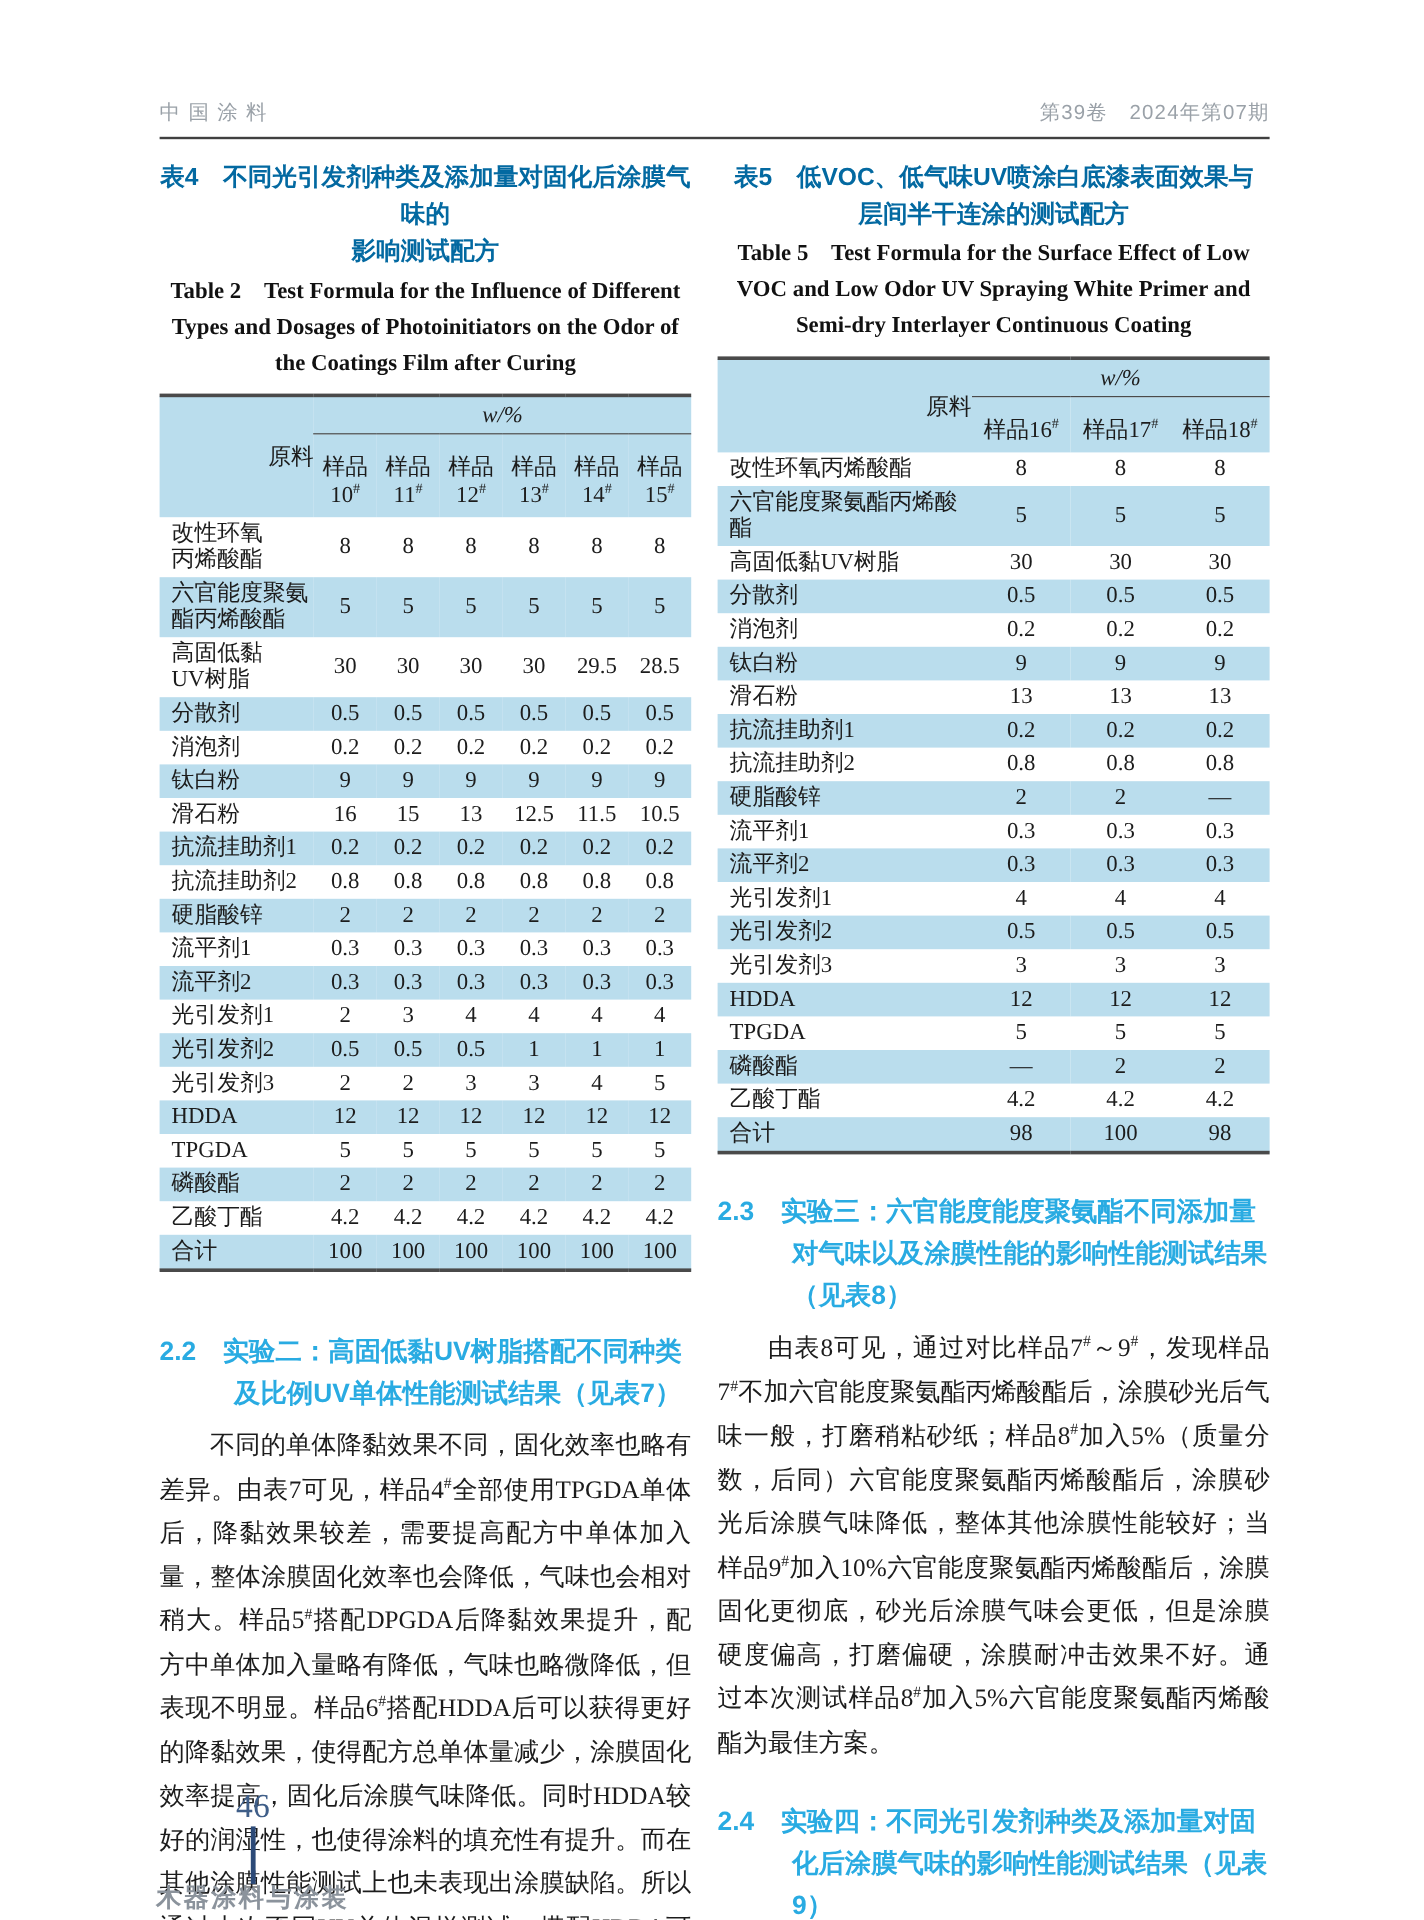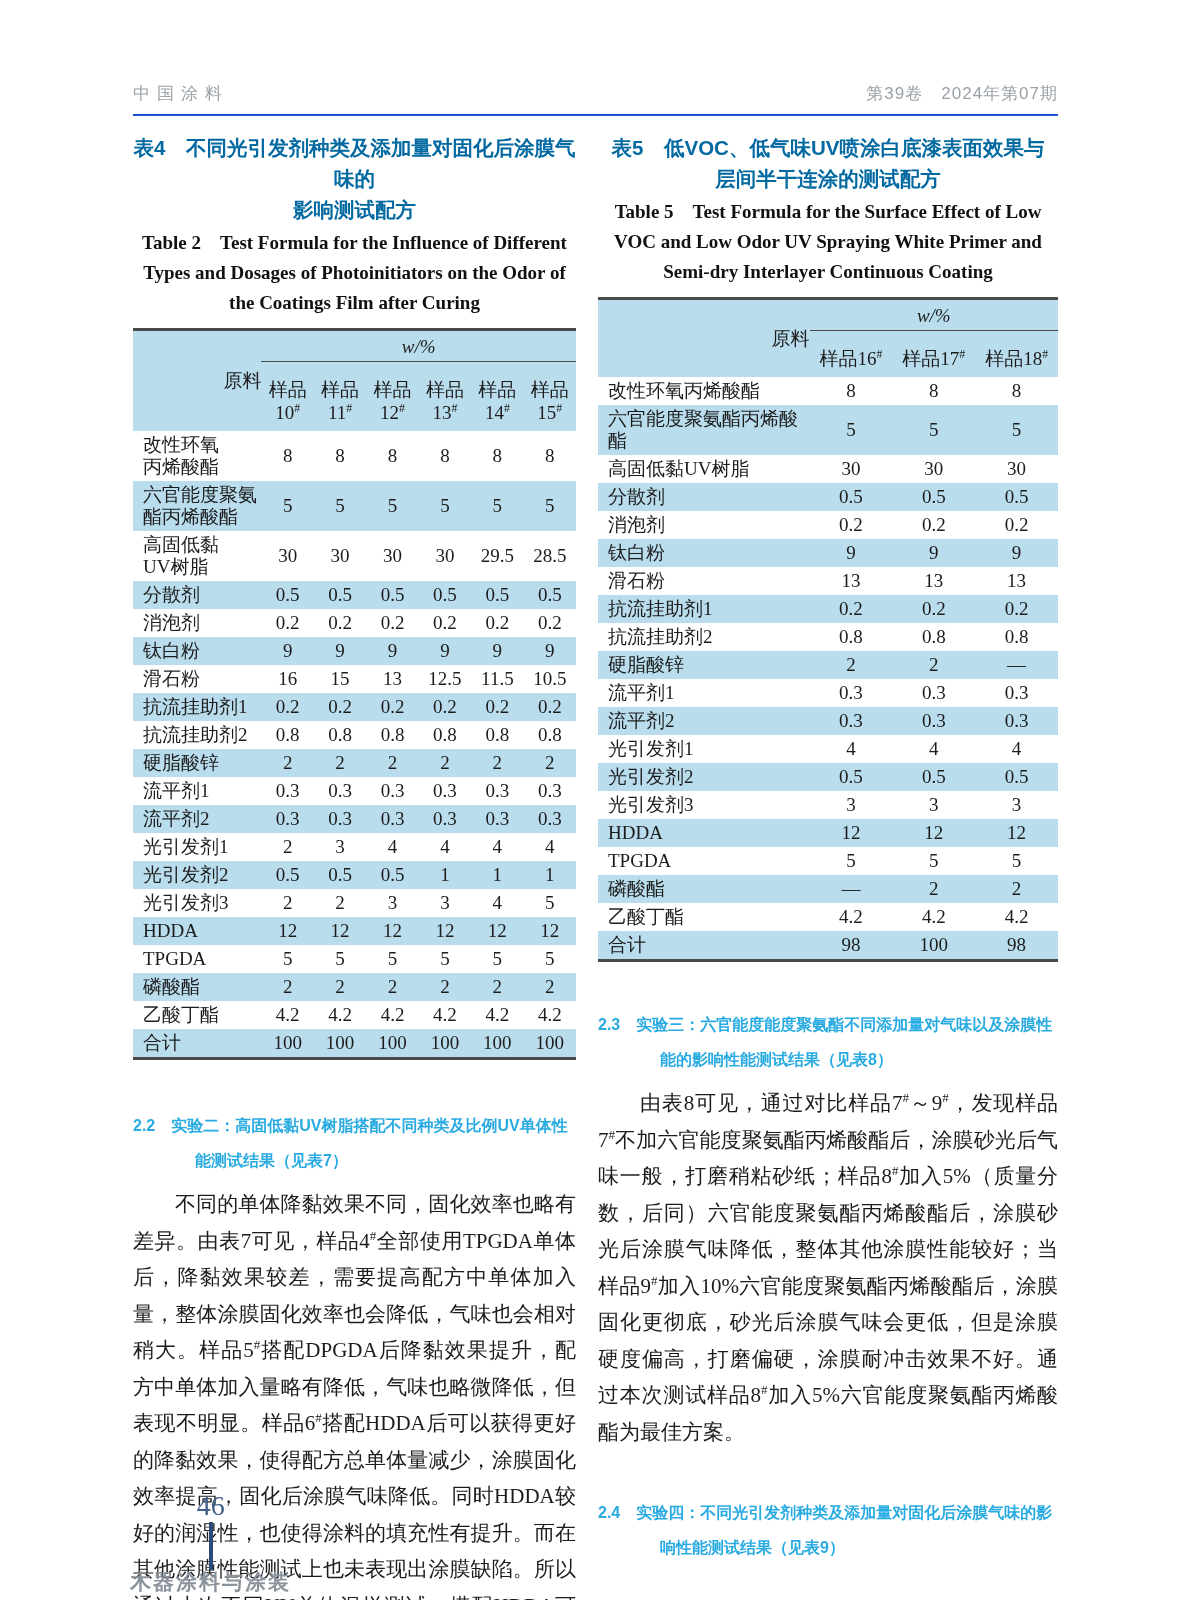--- a/index.html
+++ b/index.html
@@ -7,21 +7,21 @@
   .page {
     position:relative; width:1187px; height:1600px; margin:0 auto;
     background:#ffffff; overflow:hidden;
     font-family:"Liberation Serif","DejaVu Serif",serif; color:#1c1c1c;
   }
   
   .page-header {
     position:absolute; top:82px; left:133px; width:925px;
     display:flex; justify-content:space-between; align-items:flex-end;
     color:#9aa1a8; font-size:17px; padding-bottom:9px;
-    border-bottom:2px solid #1d4ed8;
+    border-bottom:2px solid #404040;
     font-family:"Liberation Sans","DejaVu Sans",sans-serif;
   }
   .journal-name { letter-spacing:7px; }
   .issue-info { letter-spacing:1px; }
   
   .columns { position:absolute; top:132px; left:133px; display:flex; gap:22px; }
   .col-left  { width:443px; }
   .col-right { width:460px; }
   
   .caption-zh {
@@ -53,22 +53,22 @@
   table.data-table td.label {
     text-align:left; padding-left:10px; white-space:pre-line; line-height:22px;
   }
   table.data-table tr.alt td { background:#badded; }
   #table4 th.rowhead { width:29%; }
   #table5 th.rowhead { width:46%; }
   sup { font-size:0.62em; vertical-align:super; line-height:0; }
   
   .section-heading {
     font-family:"Liberation Sans","DejaVu Sans",sans-serif; font-weight:bold;
-    color:#29abe2; font-size:16px; line-height:35px;
-    padding-left:62px; text-indent:-62px; margin:45px 0 8px;
+    color:#29abe2; font-size:22px; line-height:35px;
+    padding-left:62px; text-indent:-62px; margin:30px 0 8px;
   }
   .col-left .section-heading { margin-top:48px; }
   .para {
     font-size:21px; line-height:36.5px; text-align:justify;
     text-indent:2em; color:#1c1c1c;
   }
   
   .page-footer { position:absolute; left:130px; top:1490px; display:flex; align-items:center;flex-direction:column; }
   .page-num { font-size:28px; color:#3f5e88; margin-right:11px; }
   .footer-bar { width:4px; height:48px; background:#2c4a78; margin-right:10px; }

